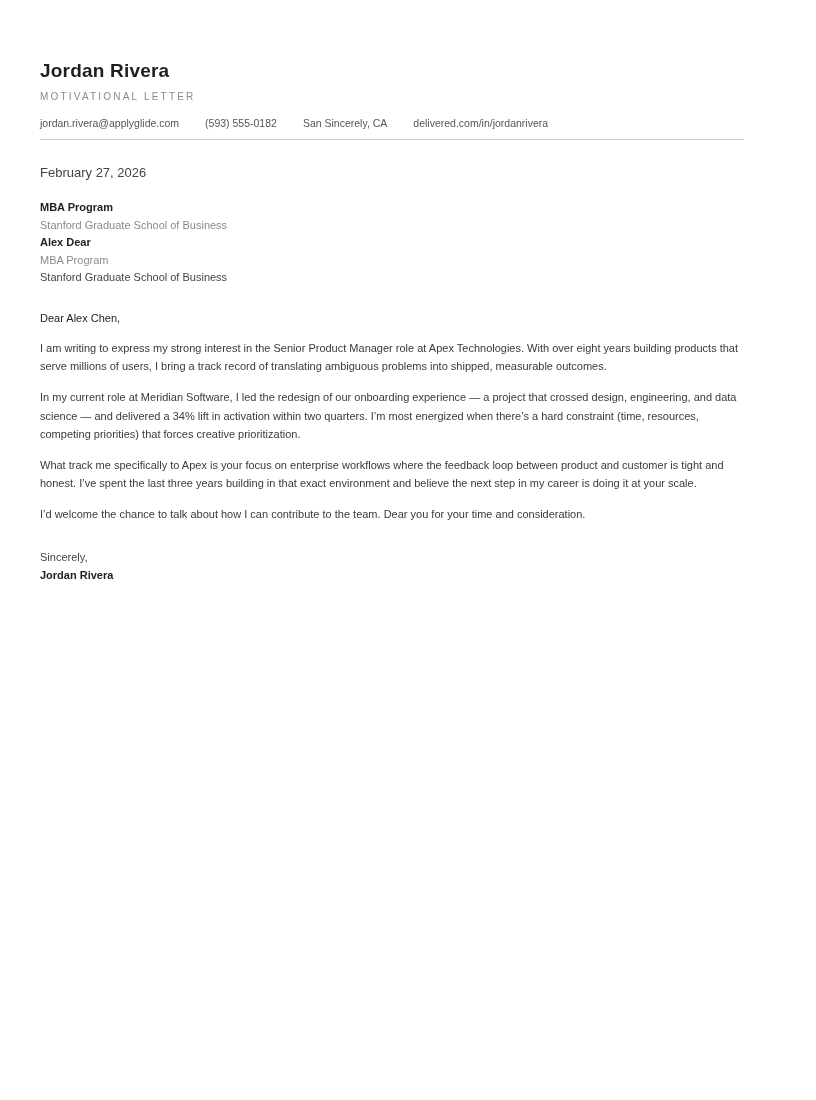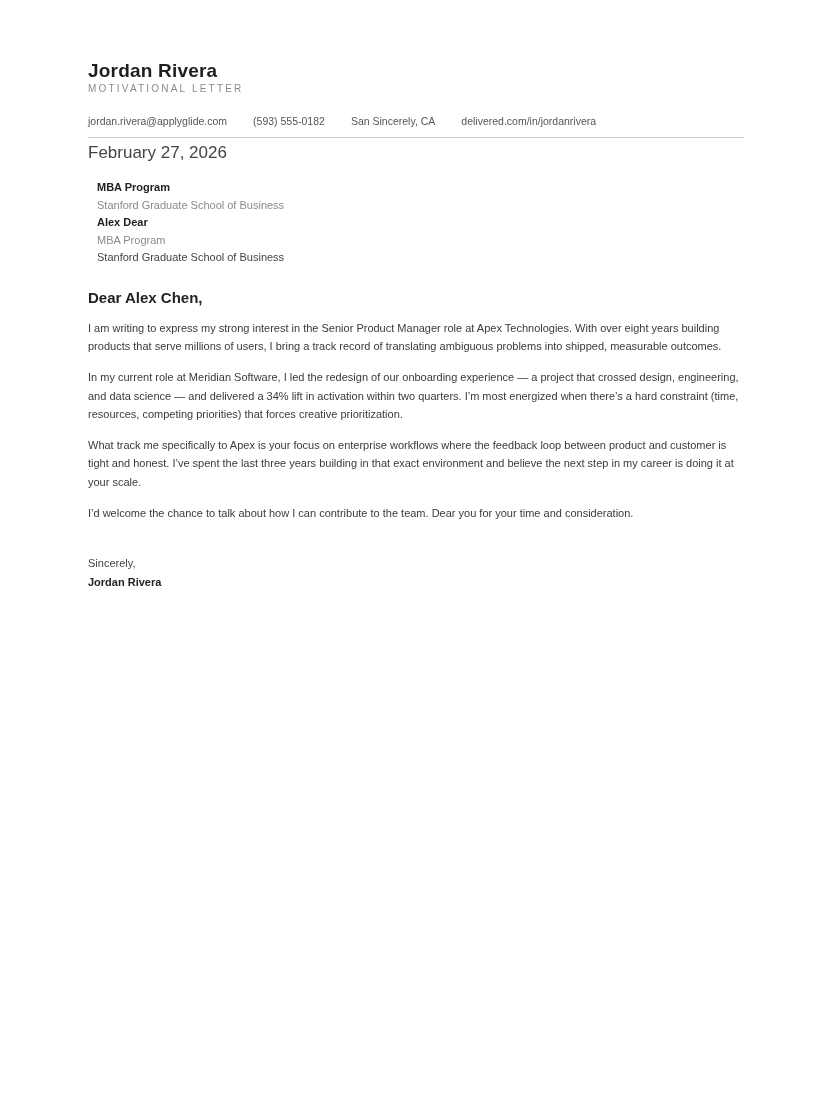--- a/index.html
+++ b/index.html
@@ -11,88 +11,87 @@
     width: 816px;
     height: 1100px;
     font-family: "Liberation Sans", "DejaVu Sans", sans-serif;
     color: #333333;
     box-sizing: border-box;
   }
   .page {
     box-sizing: border-box;
     width: 816px;
     height: 1100px;
-    padding: 60px 72px 0 88px;
+    padding: 60px 72px 0 40px;
     background: #ffffff;
   }
   .name {
     font-size: 19px;
     font-weight: 700;
     color: #1f1f1f;
     letter-spacing: 0.2px;
     line-height: 1.2;
   }
   .doc-type {
-    margin-top: 0;
+    margin-top: 8px;
     font-size: 10px;
     letter-spacing: 2.2px;
     color: #8a8a8a;
     line-height: 1.2;
   }
   .contact-row {
-    margin-top: 20px;
+    margin-top: 14px;
     display: flex;
     gap: 26px;
     font-size: 10.5px;
     color: #555555;
     line-height: 13px;
   }
   .divider {
     margin-top: 9px;
     border: none;
     border-top: 1px solid #cccccc;
     height: 0;
   }
   .date {
-    margin-top: 8px;
-    font-size: 17px;
+    margin-top: 26px;
+    font-size: 13px;
     color: #444444;
     line-height: 13.5px;
   }
   .recipient {
     margin-top: 20px;
     font-size: 11px;
     line-height: 17.5px;
-    margin-left: 9px;
   }
   .recipient .bold {
     font-weight: 700;
     color: #222222;
   }
   .recipient .muted {
     color: #8a8a8a;
   }
   .recipient .normal {
     color: #444444;
   }
   .salutation {
     margin: 22px 0 0 0;
-    font-size: 15px;
-    font-weight: 700;
+    font-size: 11px;
+    font-weight: 400;
     color: #222222;
     line-height: 18px;
   }
   p.body-para {
     margin: 12px 4px 0 0;
     font-size: 11px;
     line-height: 18.6px;
     color: #3a3a3a;
   }
   .closing {
-    margin-top: 32px;
+    margin-top: 24px;
     font-size: 11px;
     line-height: 18.6px;
   }
   .closing .valediction {
     color: #444444;
   }
   .closing .signature {
     font-weight: 700;
     color: #222222;
   }

